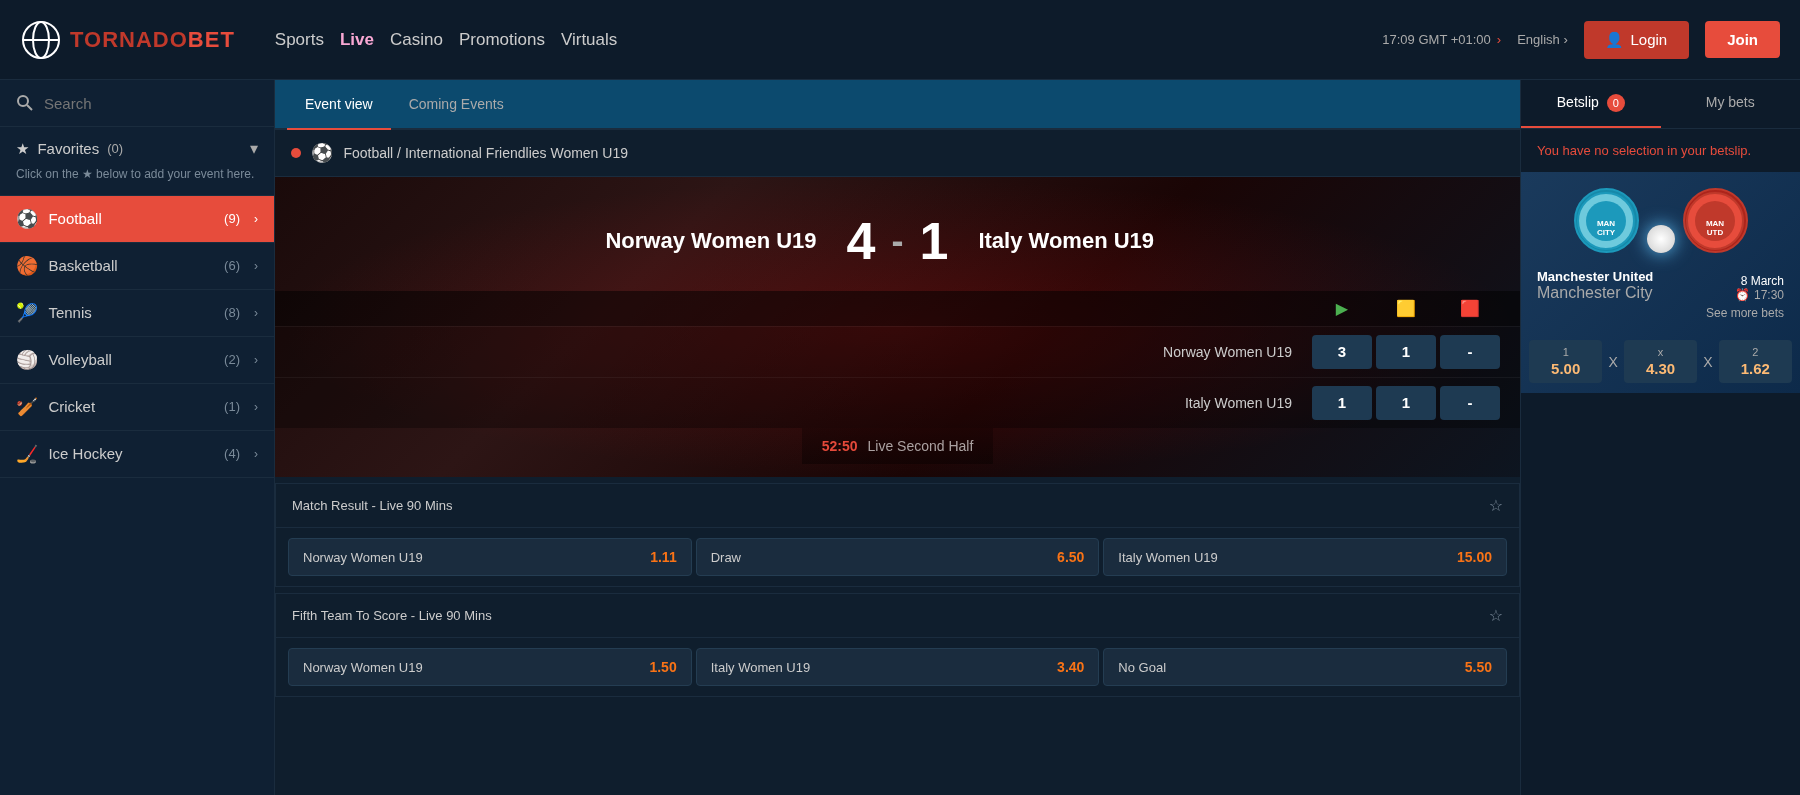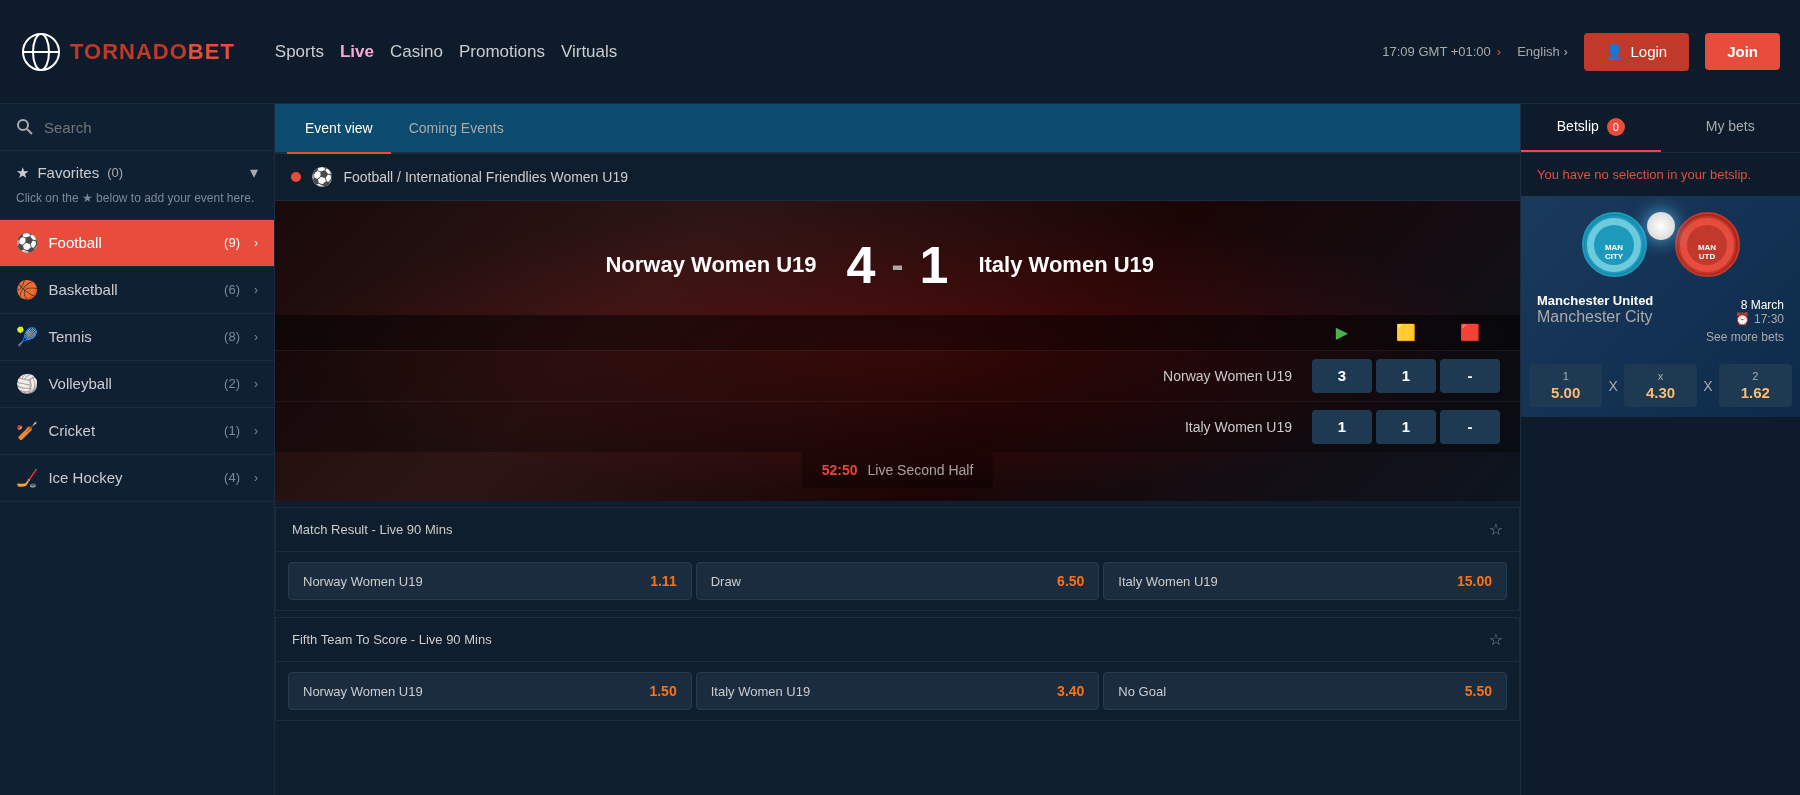--- a/index.html
+++ b/index.html
@@ -10,21 +10,21 @@
       width: 1800px;
       height: 795px;
       overflow: hidden;
       display: flex;
       flex-direction: column;
     }
 
     
     .top-nav {
       background: #0d1b2a;
-      height: 104px;
+      height: 80px;
       display: flex;
       align-items: center;
       padding: 15px 20px;
       border-bottom: 1px solid #1a2c3e;
       flex-shrink: 0;
     }
     .logo-area {
       display: flex;
       align-items: center;
       gap: 8px;
@@ -430,24 +430,24 @@
 
     
     .promo-card {
       background: linear-gradient(135deg, #1a3a5c 0%, #0d2a4a 100%);
       margin: 0;
       overflow: hidden;
       position: relative;
     }
     .promo-clubs {
       display: flex;
-      align-items: flex-start;
+      align-items: flex-end;
       justify-content: center;
       padding: 16px 10px 10px;
-      gap: 0;
+      gap: 8px;
       position: relative;
     }
     .club-logo {
       width: 65px;
       height: 65px;
       border-radius: 50%;
       display: flex;
       align-items: center;
       justify-content: center;
       font-size: 11px;

